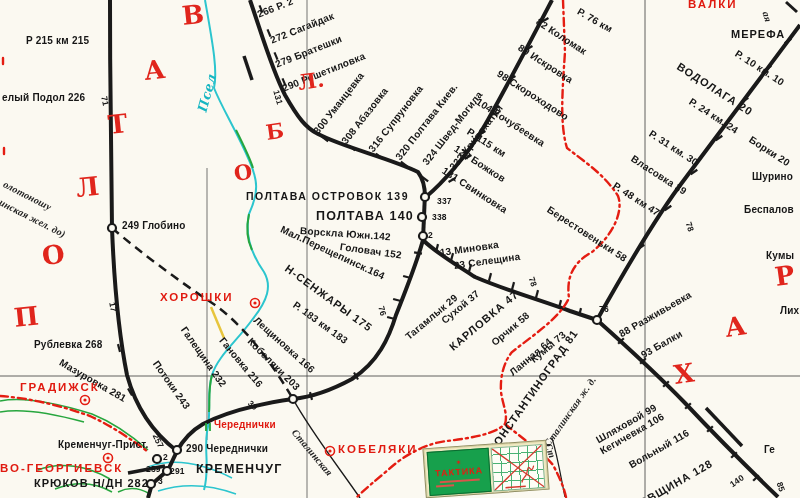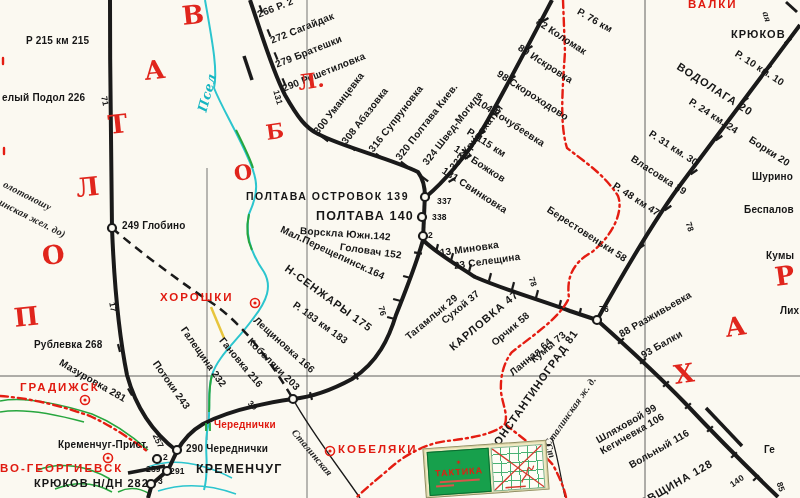--- a/index.html
+++ b/index.html
@@ -211,21 +211,21 @@
       <div class="lbl" style="left: 532px; top: 356px; transform: rotate(-40deg);">Кумы 73</div>
       <div class="lbl caps" style="left: 492px; top: 445px; transform: rotate(-55deg);">КОНСТАНТИНОГРАД 81</div>
       <div class="lbl itl" style="left: 546px; top: 440px; transform: rotate(-55deg);">Сталинская ж. д.</div>
       <div class="lbl num" style="left: 599px; top: 305px;">76</div>
       <div class="lbl" style="left: 620px; top: 330px; transform: rotate(-30deg);">88 Разживьевка</div>
       <div class="lbl" style="left: 642px; top: 351px; transform: rotate(-30deg);">93 Балки</div>
       <div class="lbl num" style="left: 688px; top: 218px; transform: rotate(70deg);">78</div>
       <div class="lbl num" style="left: 531px; top: 273px; transform: rotate(70deg);">78</div>
       <div class="lbl redcaps" style="left: 688px; top: -1px;">ВАЛКИ</div>
       <div class="lbl itl" style="left: 766px; top: 6px; transform: rotate(75deg);">ая</div>
-      <div class="lbl caps" style="left: 731px; top: 29px;">КРЮКОВ</div>
+      <div class="lbl caps" style="left: 731px; top: 29px;">МЕРЕФА</div>
       <div class="lbl" style="left: 736px; top: 48px; transform: rotate(33deg);">Р. 10 км. 10</div>
       <div class="lbl caps" style="left: 678px; top: 60px; transform: rotate(33deg);">ВОДОЛАГА 20</div>
       <div class="lbl" style="left: 690px; top: 96px; transform: rotate(33deg);">Р. 24 км. 24</div>
       <div class="lbl" style="left: 650px; top: 128px; transform: rotate(33deg);">Р. 31 км. 30</div>
       <div class="lbl" style="left: 632px; top: 153px; transform: rotate(33deg);">Власовка 39</div>
       <div class="lbl" style="left: 614px; top: 180px; transform: rotate(33deg);">Р. 48 км 47</div>
       <div class="lbl" style="left: 548px; top: 204px; transform: rotate(33deg);">Берестовеньки 58</div>
       <div class="lbl" style="left: 750px; top: 134px; transform: rotate(33deg);">Борки 20</div>
       <div class="lbl" style="left: 752px; top: 172px; text-align: right;">Шурино</div>
       <div class="lbl" style="left: 744px; top: 205px;">Беспалов</div>

